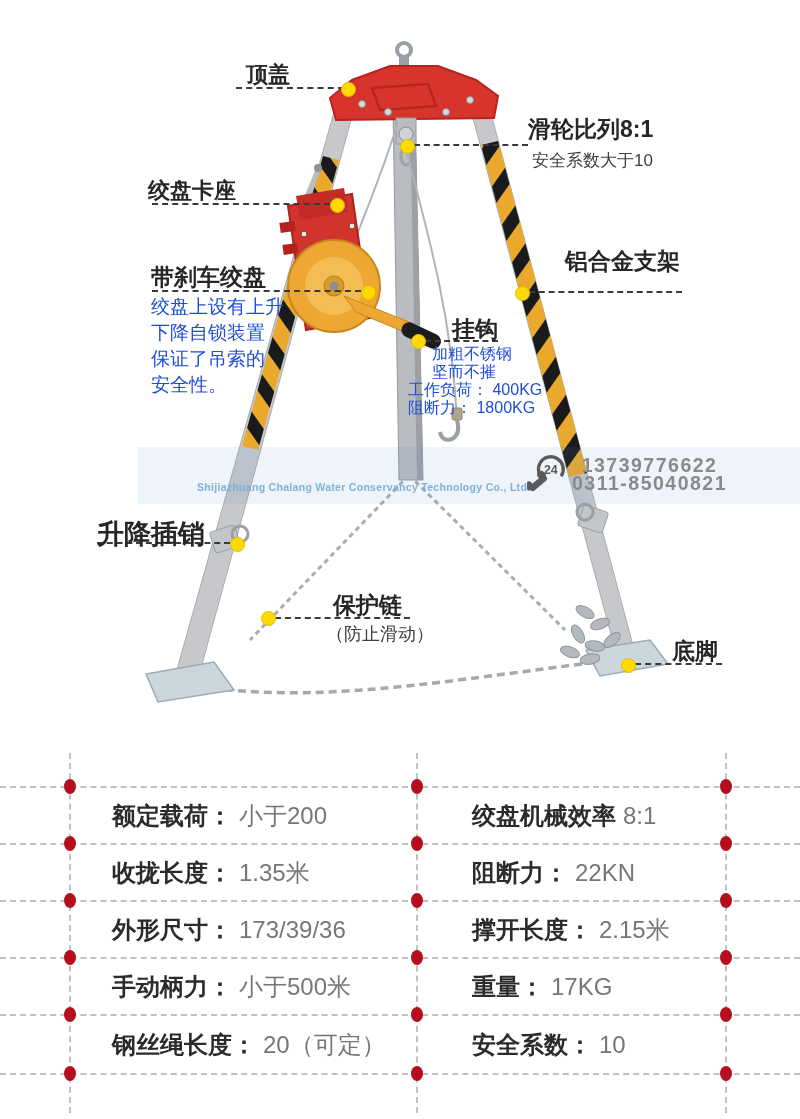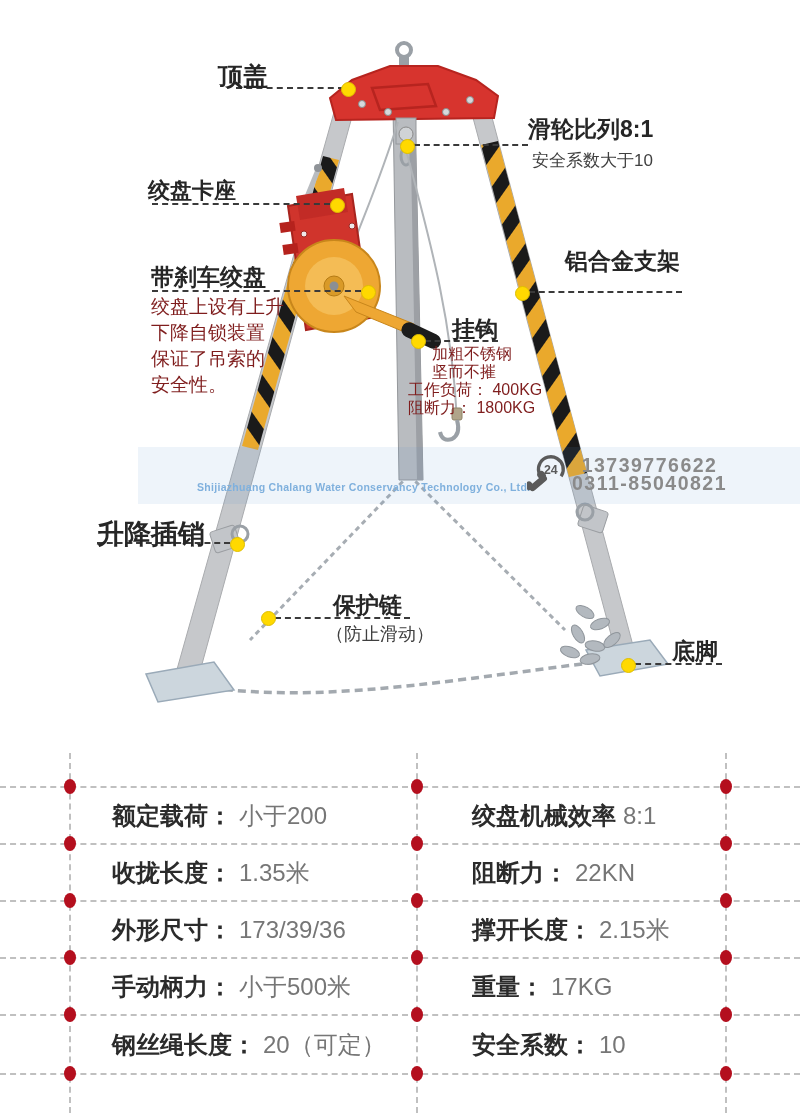--- a/index.html
+++ b/index.html
@@ -2,21 +2,21 @@
 <html><head>
 <meta charset="utf-8">
 <style>
   html,body{margin:0;padding:0;background:#ffffff;}
   #stage{position:relative;width:800px;height:1119px;background:#ffffff;overflow:hidden;
          font-family:"Liberation Sans","DejaVu Sans",sans-serif;}
   svg{display:block;}
   
   .ann-title{position:absolute;font-weight:bold;color:#262626;white-space:nowrap;z-index:5;}
   .ann-sub{position:absolute;color:#3f3f3f;white-space:nowrap;z-index:5;}
-  .ann-desc{position:absolute;color:#7f1d1d;white-space:nowrap;z-index:5;}
+  .ann-desc{position:absolute;color:#1d4ed8;white-space:nowrap;z-index:5;}
   .leader{position:absolute;height:0;border-top:2px dashed #3a3a3a;z-index:4;}
   .cdot{position:absolute;width:15px;height:15px;border-radius:50%;background:#ffd900;
         border:1px solid #dfbe00;box-sizing:border-box;z-index:5;}
   
   .wm-band{position:absolute;left:138px;top:447px;width:662px;height:57px;
            background:rgba(90,145,210,0.10);z-index:2;}
   .wm-cn{position:absolute;left:190px;top:450px;font-size:28px;font-weight:bold;
          color:#2f74cc;letter-spacing:1px;white-space:nowrap;z-index:3;}
   .wm-en{position:absolute;left:197px;top:481px;font-size:10.5px;font-weight:bold;
          color:#7fb0dd;letter-spacing:0.3px;white-space:nowrap;z-index:3;}
@@ -145,21 +145,21 @@
         <rect x="-1" y="24" width="8" height="9" rx="3.5"></rect>
         <rect x="16" y="24" width="8" height="9" rx="3.5"></rect>
       </g>
     </svg>
   </div>
   <div class="wm-phones">
     <div>13739776622</div>
     <div>0311-85040821</div>
   </div>
 
-  <div class="ann-title" style="left:218px;top:60px;font-size:25px">顶盖</div>
+  <div class="ann-title" style="left:246px;top:60px;font-size:22px">顶盖</div>
   <div class="leader" style="left:236px;top:87px;width:108px"></div>
   <div class="cdot" style="left:341px;top:82px"></div>
 
   <div class="ann-title" style="left:528px;top:114px;font-size:23px">滑轮比列8:1</div>
   <div class="leader" style="left:414px;top:144px;width:114px"></div>
   <div class="cdot" style="left:400px;top:139px"></div>
   <div class="ann-sub" style="left:532px;top:149px;font-size:17px">安全系数大于10</div>
 
   <div class="ann-title" style="left:148px;top:176px;font-size:22px">绞盘卡座</div>
   <div class="leader" style="left:152px;top:203px;width:178px"></div>

